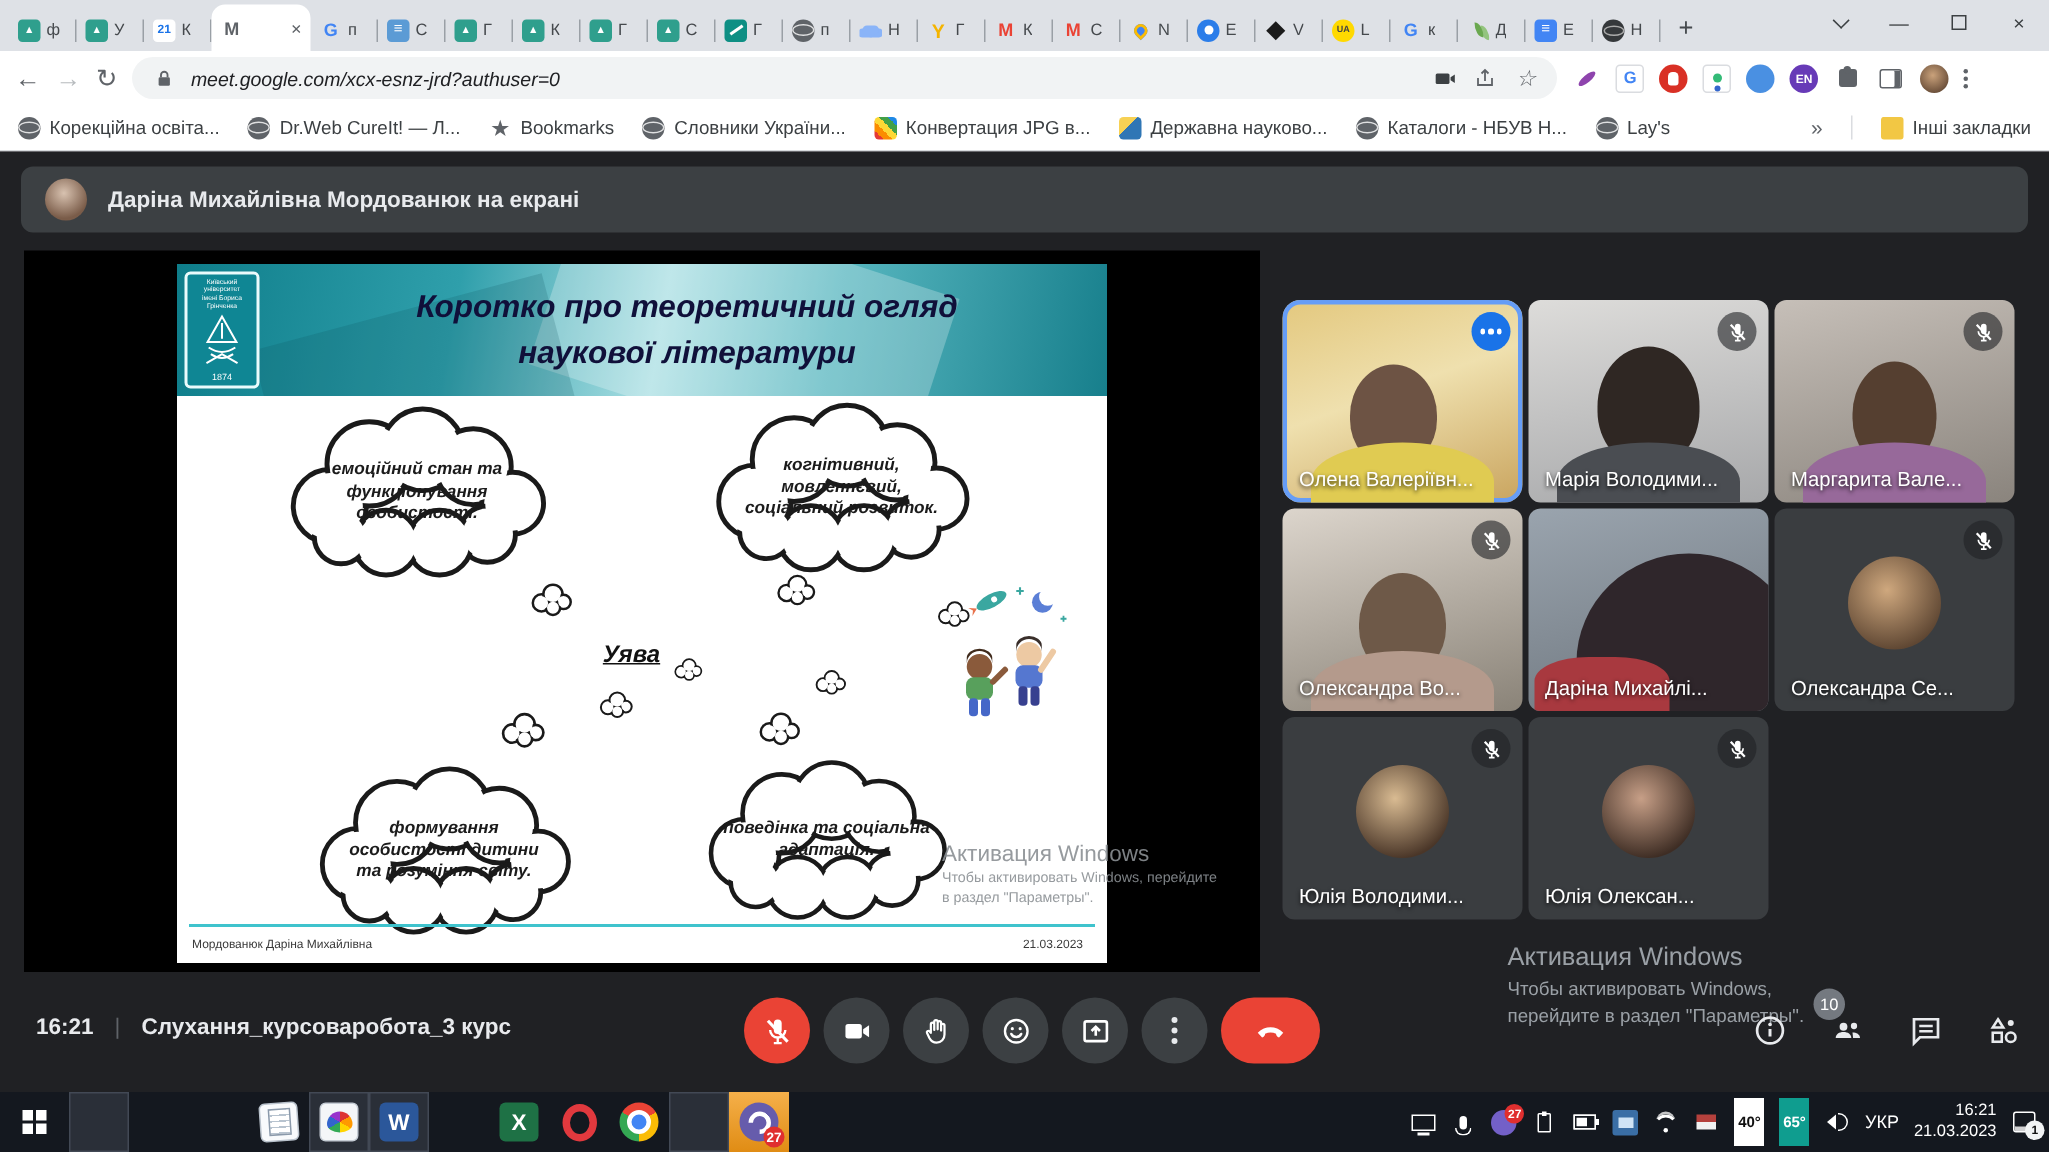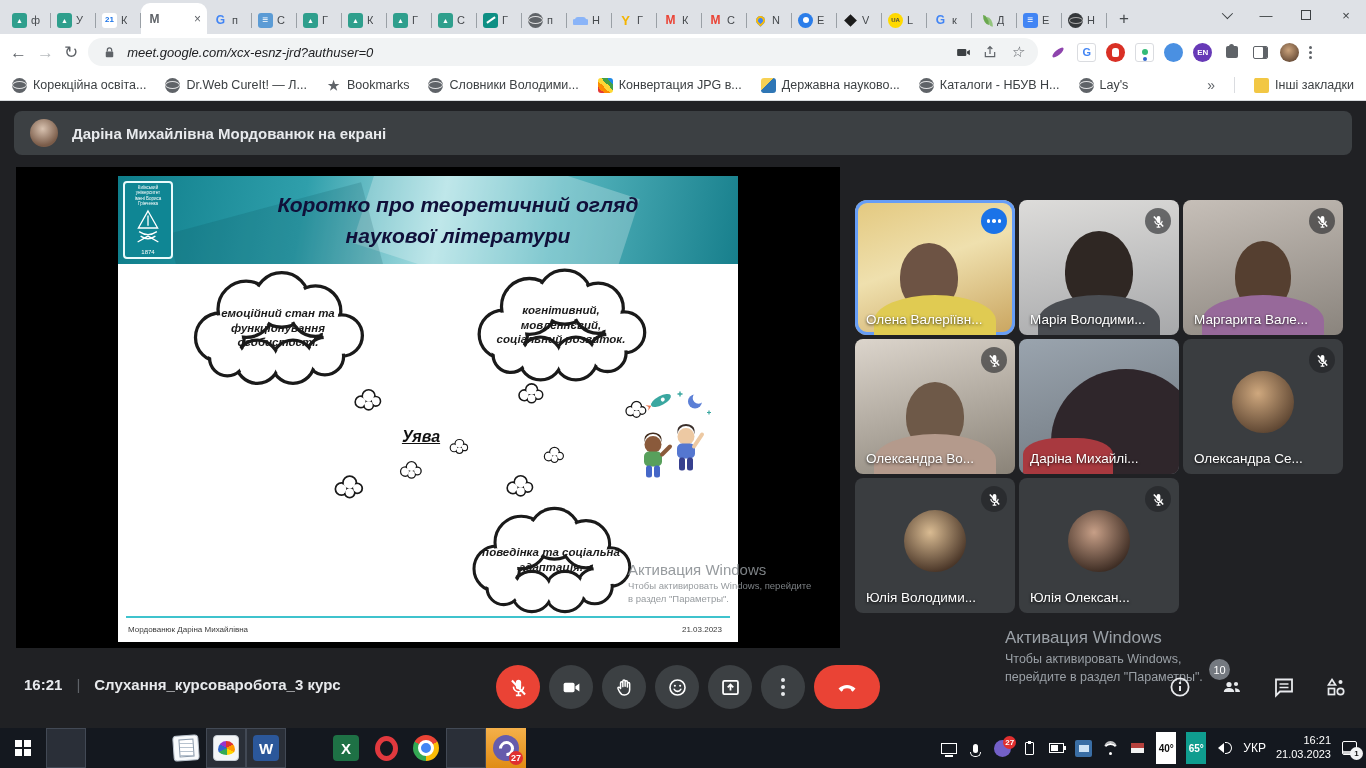--- a/index.html
+++ b/index.html
@@ -526,21 +526,21 @@
       <span class="bm">
         <span class="fav fav-globe"></span>
         <span>Dr.Web CureIt! — Л...</span>
       </span>
       <span class="bm">
         <span class="fav fav-star"></span>
         <span>Bookmarks</span>
       </span>
       <span class="bm">
         <span class="fav fav-globe"></span>
-        <span>Словники Володими...</span>
+        <span>Словники України...</span>
       </span>
       <span class="bm">
         <span class="fav fav-rainbow"></span>
         <span>Конвертация JPG в...</span>
       </span>
       <span class="bm">
         <span class="fav fav-sun"></span>
         <span>Державна науково...</span>
       </span>
       <span class="bm">
@@ -584,20 +584,26 @@
           <svg>
               <use href="#sym-cloud"></use>
             </svg>
           <div class="ctxt">емоційний стан та функціонування особистості.</div>
         </div>
         <div class="cloud" style="left:350px;top:88px;width:186px;height:122px;">
           <svg>
               <use href="#sym-cloud"></use>
             </svg>
           <div class="ctxt">когнітивний, мовленнєвий, соціальний розвиток.</div>
+        </div>
+        <div class="cloud" style="left:78px;top:332px;width:200px;height:118px;">
+          <svg>
+              <use href="#sym-cloud"></use>
+            </svg>
+          <div class="ctxt">формування особистості дитини та розуміння світу.</div>
         </div>
         <div class="cloud" style="left:335px;top:328px;width:196px;height:112px;">
           <svg>
               <use href="#sym-cloud"></use>
             </svg>
           <div class="ctxt">поведінка та соціальна адаптація.</div>
         </div>
 
         <svg class="puff" style="left:234px;top:212px;width:32px;height:24px;">
             <use href="#sym-puff"></use>

